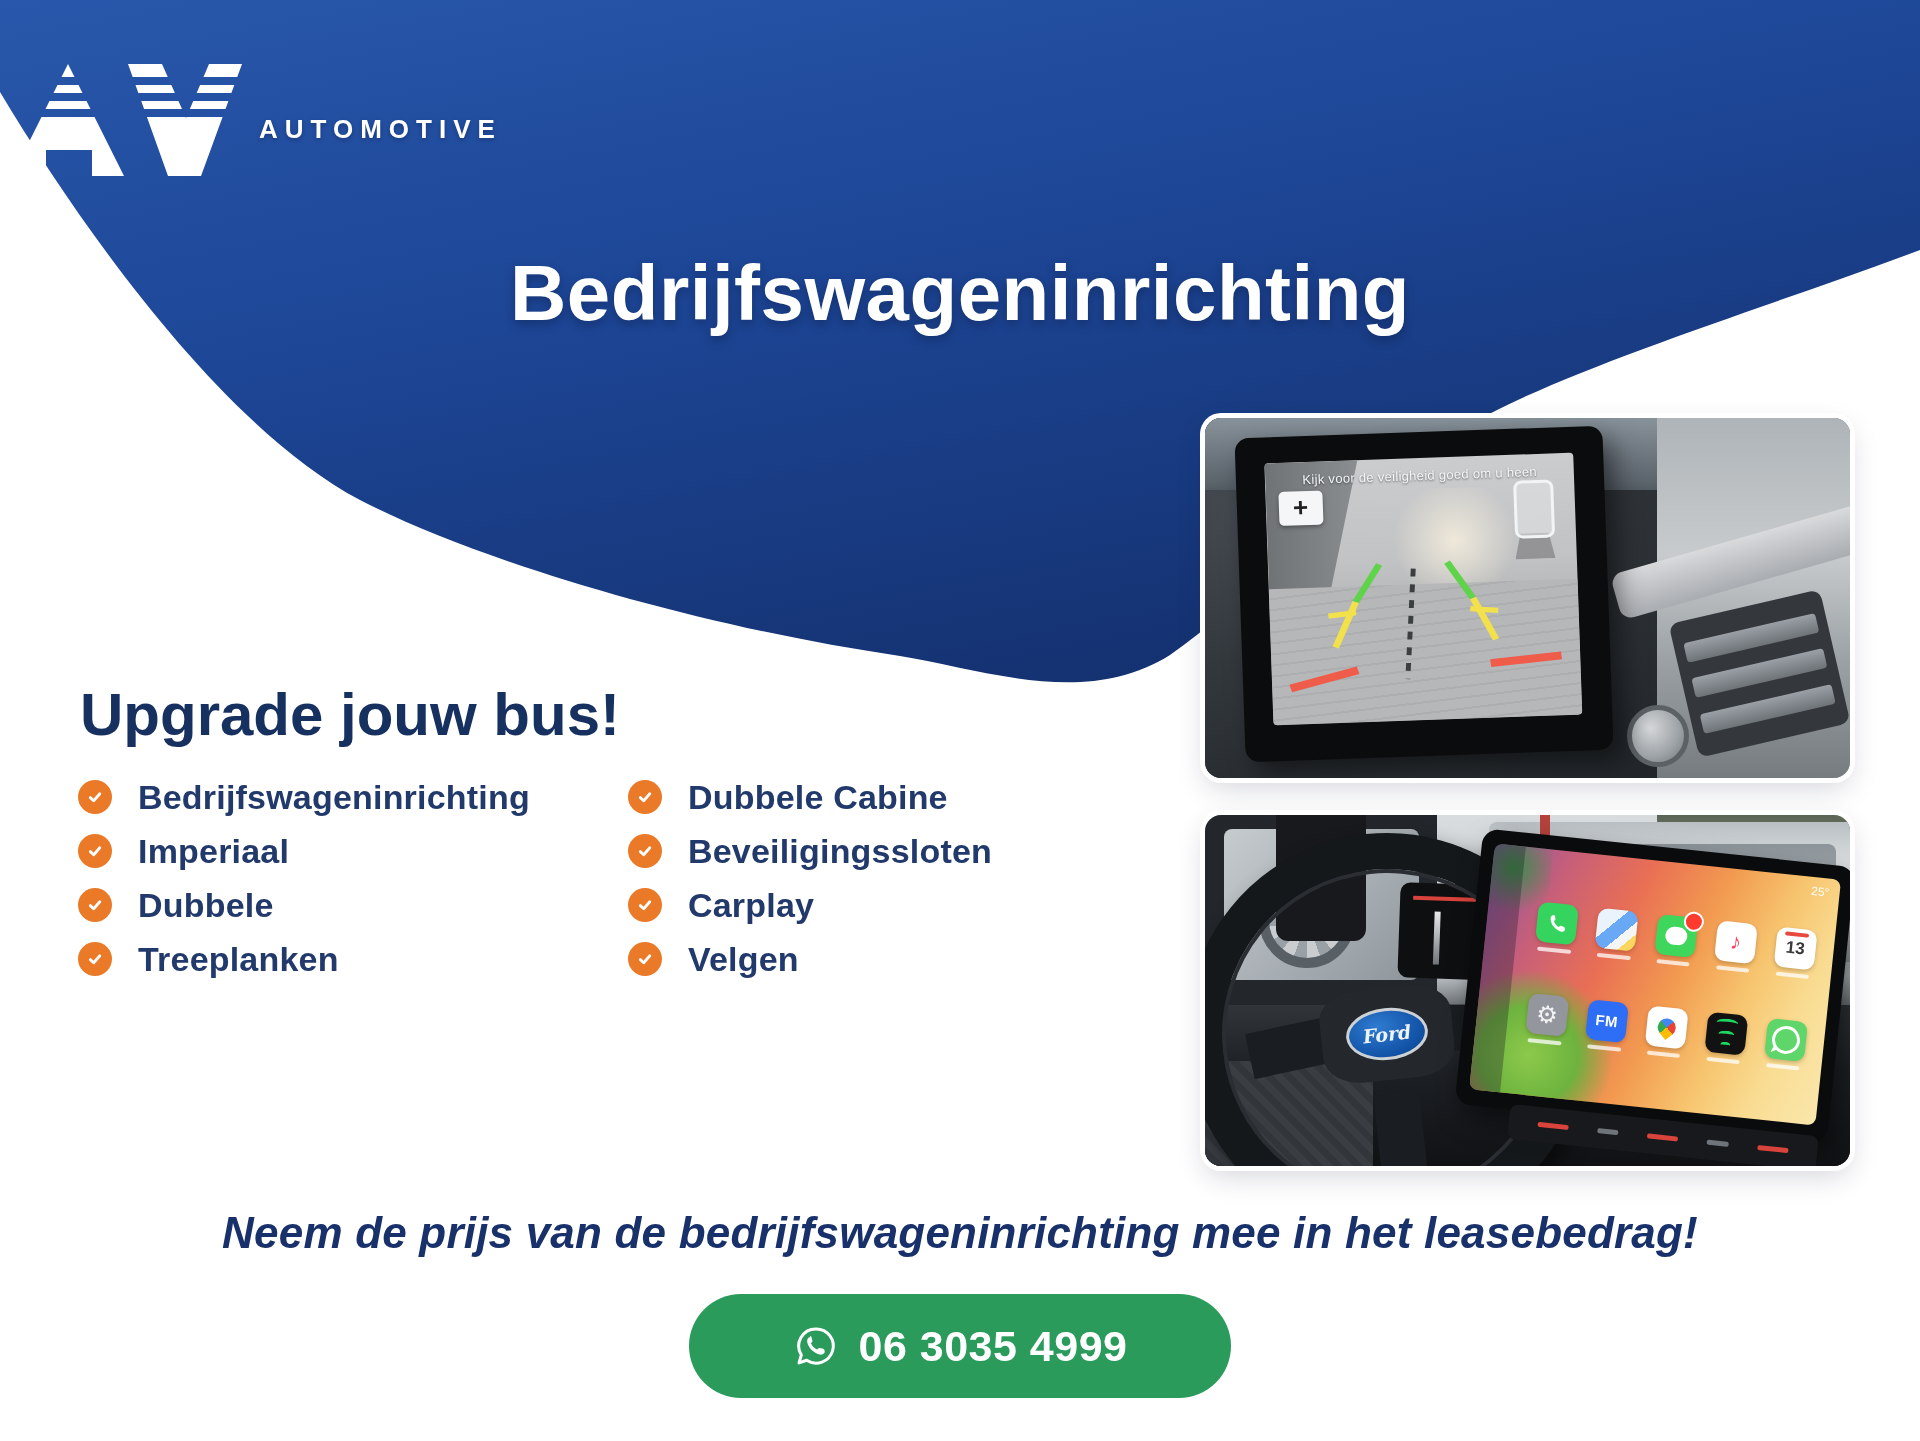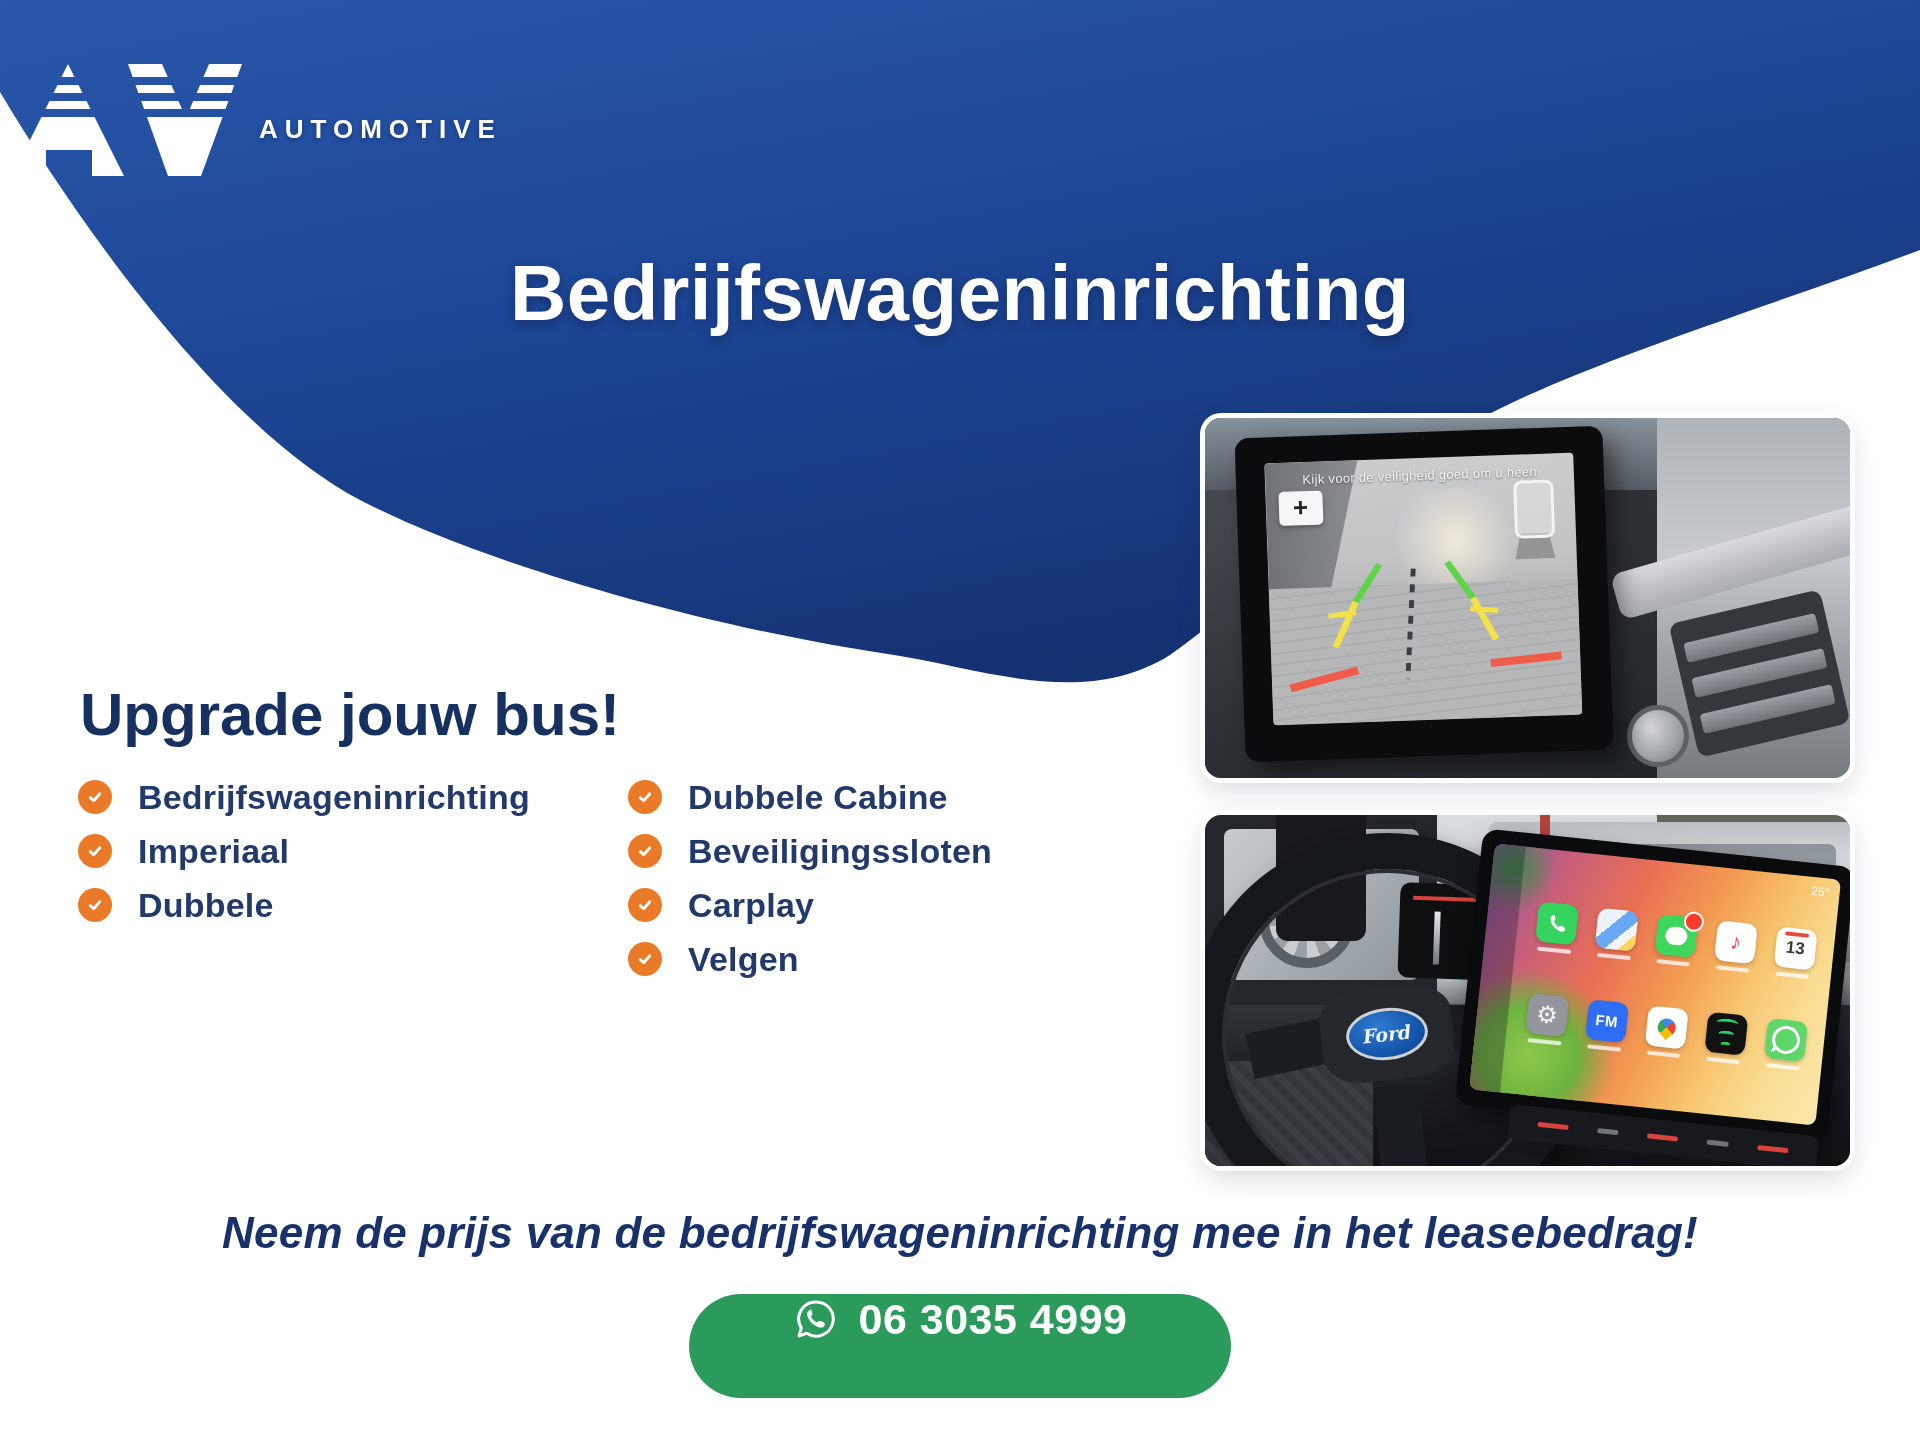--- a/index.html
+++ b/index.html
@@ -126,21 +126,21 @@
     display:flex;align-items:center;justify-content:space-evenly;}
   .p2-climate .rd{width:10%;height:5px;background:#d8433c;border-radius:2px;}
   .p2-climate .gy{width:7%;height:5px;background:#6e7479;border-radius:2px;}
   .p2-seat{left:0;bottom:0;width:26%;height:30%;
     background:repeating-linear-gradient(45deg,#3a3e43 0 7px,#32363b 7px 14px);border-radius:12px 12px 0 0;}
   
   .cta-tagline{position:absolute;left:0;right:0;top:1208px;text-align:center;
     font-size:44px;font-weight:bold;font-style:italic;color:#19316A;letter-spacing:.2px;}
   .cta-button{position:absolute;left:50%;top:1294px;transform:translateX(-50%);
     width:542px;height:104px;border-radius:52px;background:#2B9B5C;border:none;cursor:pointer;
-    display:flex;justify-content:center;gap:18px;color:#fff;}
+    display:flex;align-items:center;justify-content:center;gap:18px;color:#fff;}
   .cta-phone{font-size:43px;font-weight:bold;letter-spacing:.5px;}
 </style>
 </head>
 <body>
 
 <svg class="hero-svg" width="1920" height="860" viewBox="0 0 1920 860" preserveAspectRatio="none" aria-hidden="true">
   <defs>
     <linearGradient id="hg" gradientUnits="userSpaceOnUse" x1="860" y1="-220" x2="1060" y2="860">
       <stop offset="0" stop-color="#2a5aae"></stop>
       <stop offset="0.42" stop-color="#1d4696"></stop>
@@ -194,20 +194,28 @@
       </span>
     <span class="check-label">Imperiaal</span>
   </div>
   <div class="check-item">
     <span class="check-badge">
         <svg width="20" height="20" viewBox="0 0 20 20">
           <path d="M5.3,10.6 L8.7,13.7 L14.8,6.8" stroke="#fff" stroke-width="2.8" fill="none" stroke-linecap="round" stroke-linejoin="round"></path>
         </svg>
       </span>
     <span class="check-label">Dubbele</span>
+  </div>
+  <div class="check-item">
+    <span class="check-badge">
+        <svg width="20" height="20" viewBox="0 0 20 20">
+          <path d="M5.3,10.6 L8.7,13.7 L14.8,6.8" stroke="#fff" stroke-width="2.8" fill="none" stroke-linecap="round" stroke-linejoin="round"></path>
+        </svg>
+      </span>
+    <span class="check-label">Treeplanken</span>
   </div>
 </div>
 
 <div class="check-col col2">
   <div class="check-item">
     <span class="check-badge">
         <svg width="20" height="20" viewBox="0 0 20 20">
           <path d="M5.3,10.6 L8.7,13.7 L14.8,6.8" stroke="#fff" stroke-width="2.8" fill="none" stroke-linecap="round" stroke-linejoin="round"></path>
         </svg>
       </span>

